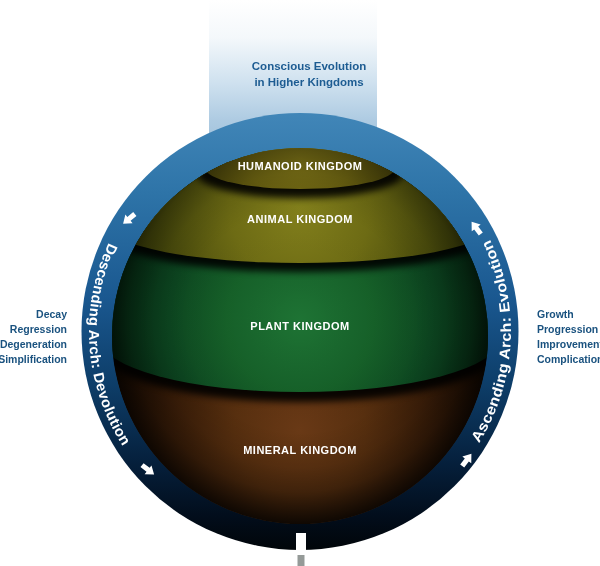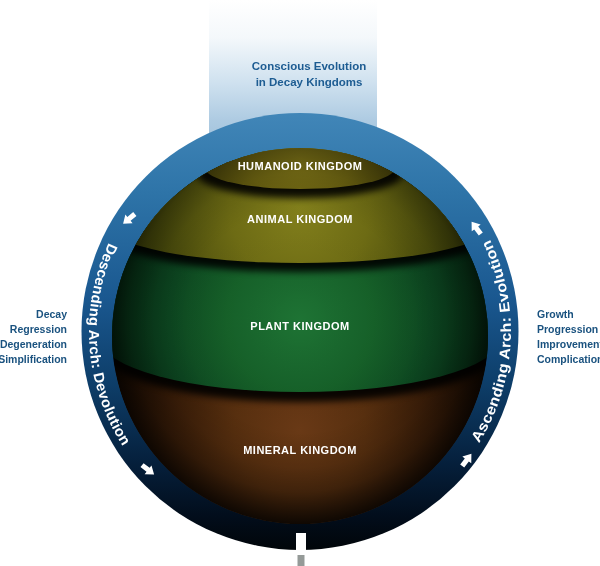--- a/index.html
+++ b/index.html
@@ -164,21 +164,21 @@
   <use href="#arrowGlyph" fill="#ffffff" transform="translate(147,469) rotate(38) scale(0.9)"></use>
   <use href="#arrowGlyph" fill="#ffffff" transform="translate(466,461) rotate(307) scale(0.9)"></use>
   <use href="#arrowGlyph" fill="#ffffff" transform="translate(477,229) rotate(233) scale(0.9)"></use>
 
   <rect x="296" y="533" width="10" height="22" fill="#ffffff"></rect>
   <rect x="297.5" y="555" width="7" height="11" fill="#141f1a" opacity="0.45"></rect>
 </svg>
 
 <div class="column-caption">
   <div>Conscious Evolution</div>
-  <div>in Decay Kingdoms</div>
+  <div>in Higher Kingdoms</div>
 </div>
 
 <div class="side-text left" style="right:533px;top:307px;">
   <div>Decay</div>
   <div>Regression</div>
   <div>Degeneration</div>
   <div>Simplification</div>
 </div>
 
 <div class="side-text right" style="left:537px;top:307px;">

